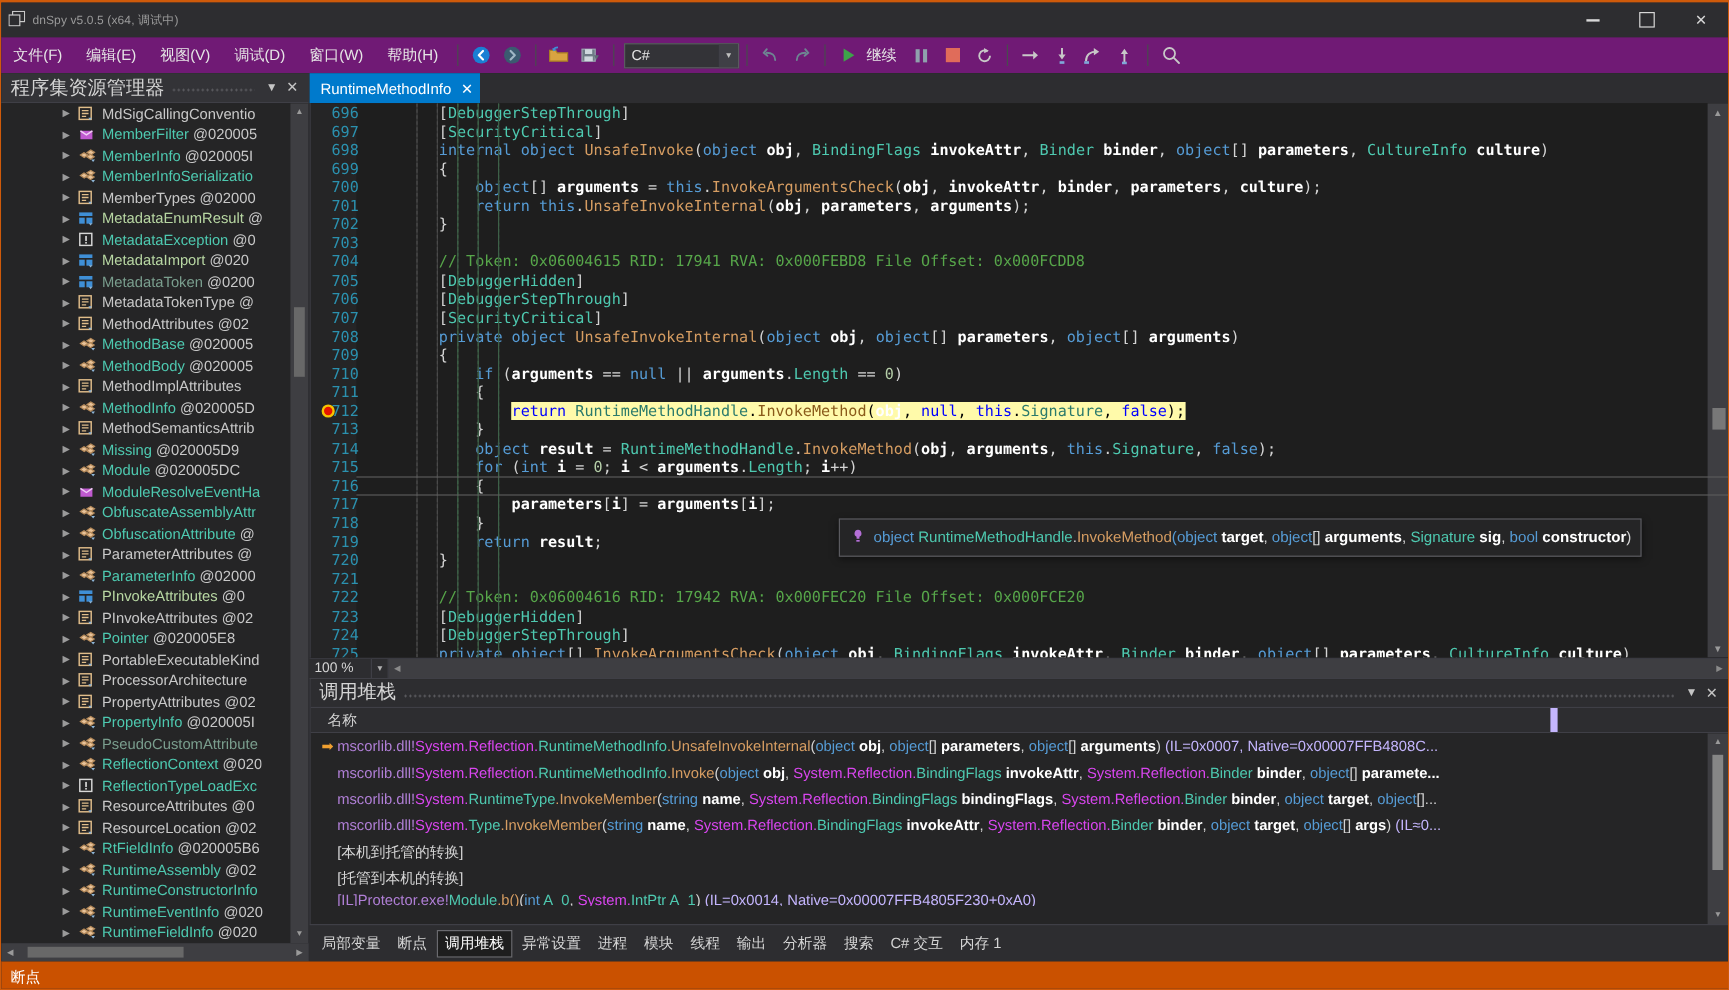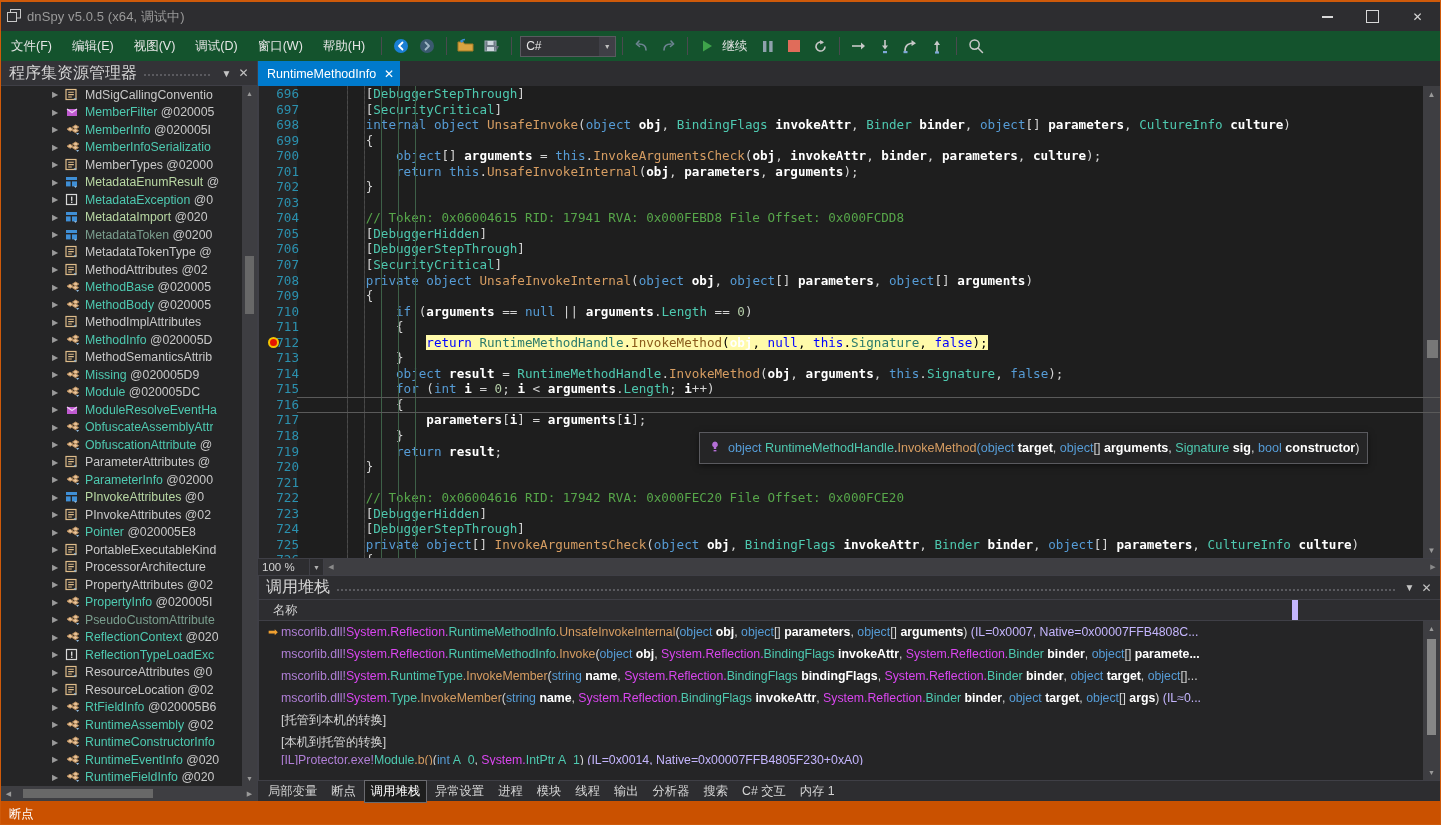--- a/index.html
+++ b/index.html
@@ -11,31 +11,31 @@
     -webkit-font-smoothing: antialiased;
   }
   body { border: 1px solid #cf5a0a; border-top-width: 2px; }
 
   
   .titlebar {
     height: 29px; background: #2d2d30; display: flex; align-items: center;
     position: relative;
   }
   .app-glyph { width: 26px; text-align: center; color: #c8c8c8; font-size: 13px; line-height: 1; }
-  .app-title { color: #9a9a9a; font-size: 13px; letter-spacing: .1px; }
+  .app-title { color: #9a9a9a; font-size: 10px; letter-spacing: .1px; }
   .wincontrols { position: absolute; right: 0; top: 0; height: 29px; display: flex; }
   .wincontrols div {
     width: 45px; height: 29px; display: flex; align-items: center; justify-content: center;
     color: #d8d8d8; font-size: 12px;
   }
   .wc-min::before { content:""; display:block; width:11px; height:2px; background:#d8d8d8; }
   .wc-max::before { content:""; display:block; width:11px; height:11px; border:1.6px solid #d8d8d8; }
 
   
-  .menurow { height: 30px; display: flex; align-items: center; background: #14532d; }
+  .menurow { height: 30px; display: flex; align-items: center; background: #701a75; }
   .menu-item {
     color: #e6e6e6; font-size: 12.5px; padding: 3px 9px; margin: 0 1px; white-space: nowrap;
   }
   .tb-sep { width: 1px; height: 18px; background: #4a4a4f; margin: 0 6px; }
   .tbtn {
     width: 26px; height: 24px; display: flex; align-items: center; justify-content: center;
     font-size: 14px; color: #c8c8c8;
   }
   .tbtn svg { display: block; }
   .combo {
@@ -173,21 +173,21 @@
   .cs-cls { color: #4ec9b0; }
   .cs-mth { color: #d69d62; }
   .cs-mod { color: #d946ef; }
   .cs-kw  { color: #569cd6; }
   .cs-par { color: #ffffff; font-weight: bold; }
   .cs-pl  { color: #d4d4d4; }
   .cs-ann { color: #c4b5fd; }
   .cs-plain { color: #d4d4d4; }
 
   
-  .btabs { height: 21px; background: #2d2d30; display: flex; align-items: center;
+  .btabs { height: 31px; background: #2d2d30; display: flex; align-items: center;
            border-top: 1px solid #3f3f46; padding-left: 4px; }
   .btab { color: #d4d4d4; font-size: 12.3px; padding: 2px 6px; margin-right: 2px; white-space: nowrap; }
   .btab.active { border: 1px solid #6a6a6f; background: #1e1e1e; color: #fff; }
 
   
   .status { height: 26px; background: #ca5100; display: flex; align-items: center;
             padding-left: 8px; }
   .status span { color: #fff; font-size: 12.3px; }
 </style>
 </head>
@@ -885,25 +885,25 @@
             <div class="csrow">
               <span class="cs-arrow"></span>
               <span><span class="cs-ns">mscorlib.dll!</span><span class="cs-mod">System.</span><span class="cs-cls">RuntimeType</span><span class="cs-mth">.InvokeMember</span><span class="cs-pl">(</span><span class="cs-kw">string</span><span class="cs-pl"> </span><span class="cs-par">name</span><span class="cs-pl">, </span><span class="cs-mod">System.Reflection.</span><span class="cs-cls">BindingFlags</span><span class="cs-pl"> </span><span class="cs-par">bindingFlags</span><span class="cs-pl">, </span><span class="cs-mod">System.Reflection.</span><span class="cs-cls">Binder</span><span class="cs-pl"> </span><span class="cs-par">binder</span><span class="cs-pl">, </span><span class="cs-kw">object</span><span class="cs-pl"> </span><span class="cs-par">target</span><span class="cs-pl">, </span><span class="cs-kw">object</span><span class="cs-pl">[]</span><span class="cs-pl">...</span><span class="cs-ann"></span></span>
             </div>
             <div class="csrow">
               <span class="cs-arrow"></span>
               <span><span class="cs-ns">mscorlib.dll!</span><span class="cs-mod">System.</span><span class="cs-cls">Type</span><span class="cs-mth">.InvokeMember</span><span class="cs-pl">(</span><span class="cs-kw">string</span><span class="cs-pl"> </span><span class="cs-par">name</span><span class="cs-pl">, </span><span class="cs-mod">System.Reflection.</span><span class="cs-cls">BindingFlags</span><span class="cs-pl"> </span><span class="cs-par">invokeAttr</span><span class="cs-pl">, </span><span class="cs-mod">System.Reflection.</span><span class="cs-cls">Binder</span><span class="cs-pl"> </span><span class="cs-par">binder</span><span class="cs-pl">, </span><span class="cs-kw">object</span><span class="cs-pl"> </span><span class="cs-par">target</span><span class="cs-pl">, </span><span class="cs-kw">object</span><span class="cs-pl">[]</span><span class="cs-pl"> </span><span class="cs-par">args</span><span class="cs-pl">)</span><span class="cs-ann"> (IL≈0...</span></span>
             </div>
             <div class="csrow">
               <span class="cs-arrow"></span>
-              <span class="cs-plain">[托管到本机的转换]</span>
+              <span class="cs-plain">[本机到托管的转换]</span>
             </div>
             <div class="csrow">
               <span class="cs-arrow"></span>
-              <span class="cs-plain">[本机到托管的转换]</span>
+              <span class="cs-plain">[托管到本机的转换]</span>
             </div>
             <div class="csrow" style="height: 12px; overflow: hidden; align-items: flex-start;">
               <span class="cs-arrow"></span>
               <span><span class="cs-ns">[IL]Protector.exe!</span><span class="cs-mod"></span><span class="cs-cls">Module</span><span class="cs-mth">.b()</span><span class="cs-pl">(</span><span class="cs-kw">int</span><span class="cs-pl"> </span><span class="cs-cls">A_0</span><span class="cs-pl">, </span><span class="cs-mod">System.</span><span class="cs-cls">IntPtr</span><span class="cs-pl"> </span><span class="cs-cls">A_1</span><span class="cs-pl">)</span><span class="cs-ann"> (IL=0x0014, Native=0x00007FFB4805F230+0xA0)</span></span>
             </div>
           </div>
         <div class="vscroll" style="width:17px;">
           <div class="arr">▲</div>
           <div class="vthumb" style="top:18px;height:96px;left:4px;width:9px;background:#868686;"></div>
           <div class="arr b">▼</div>

